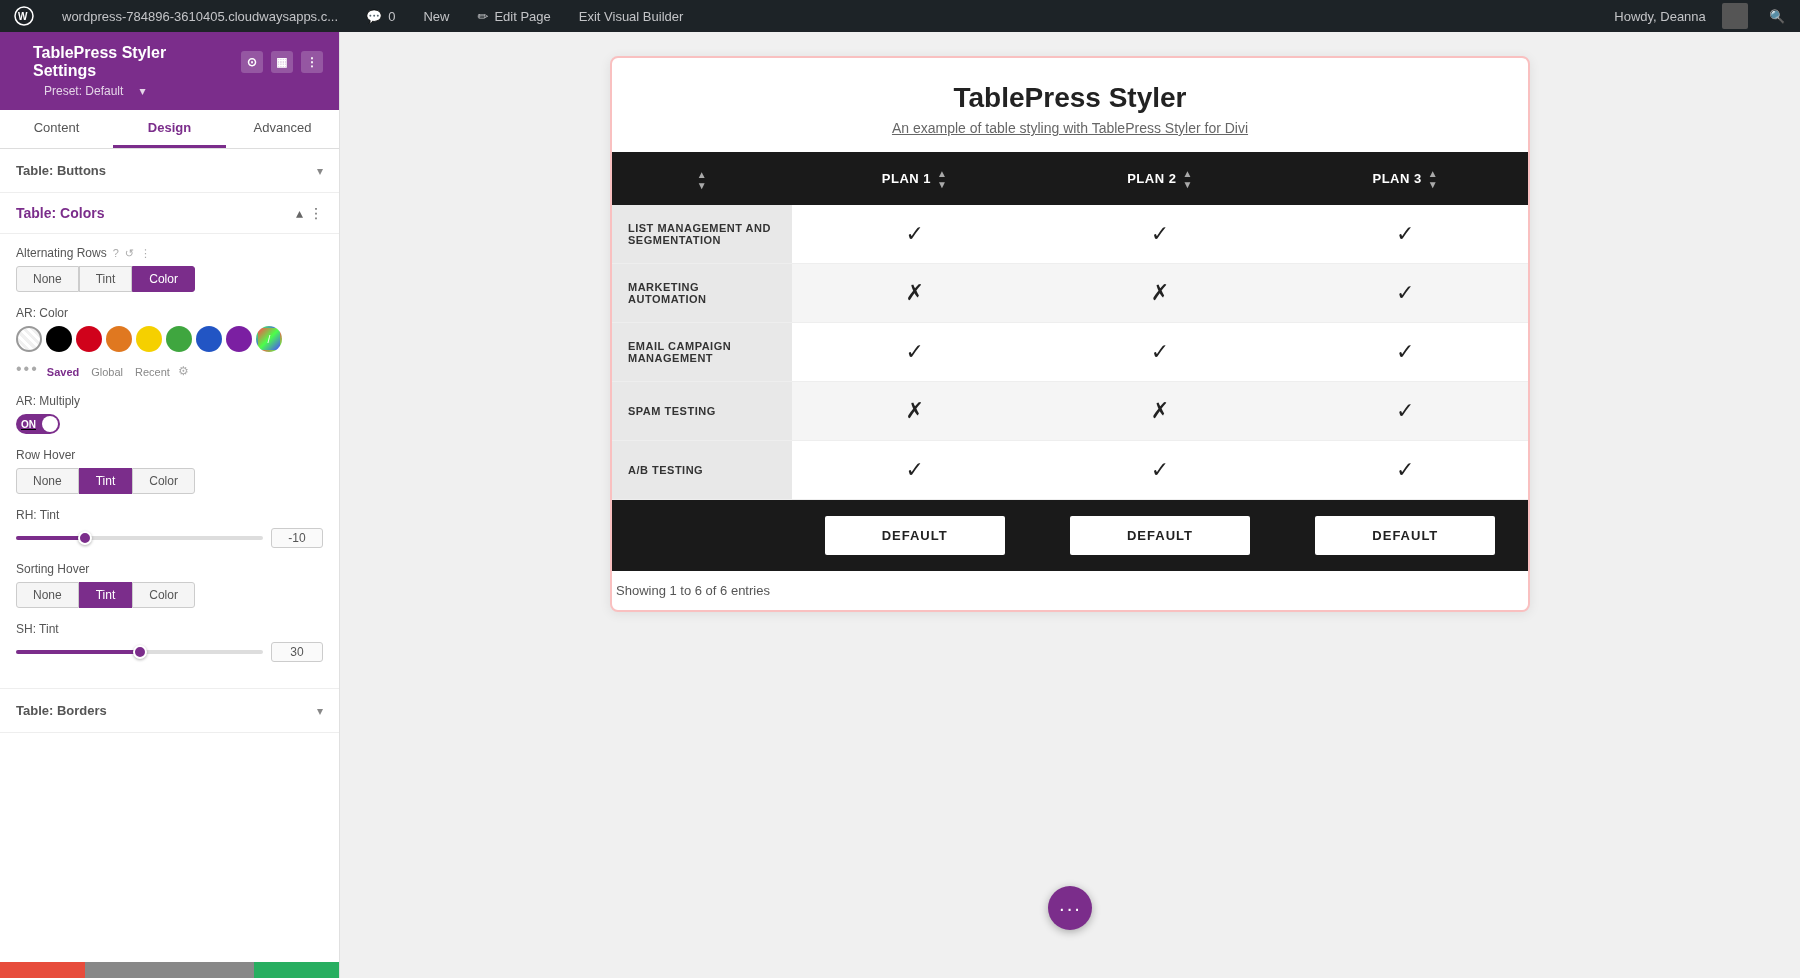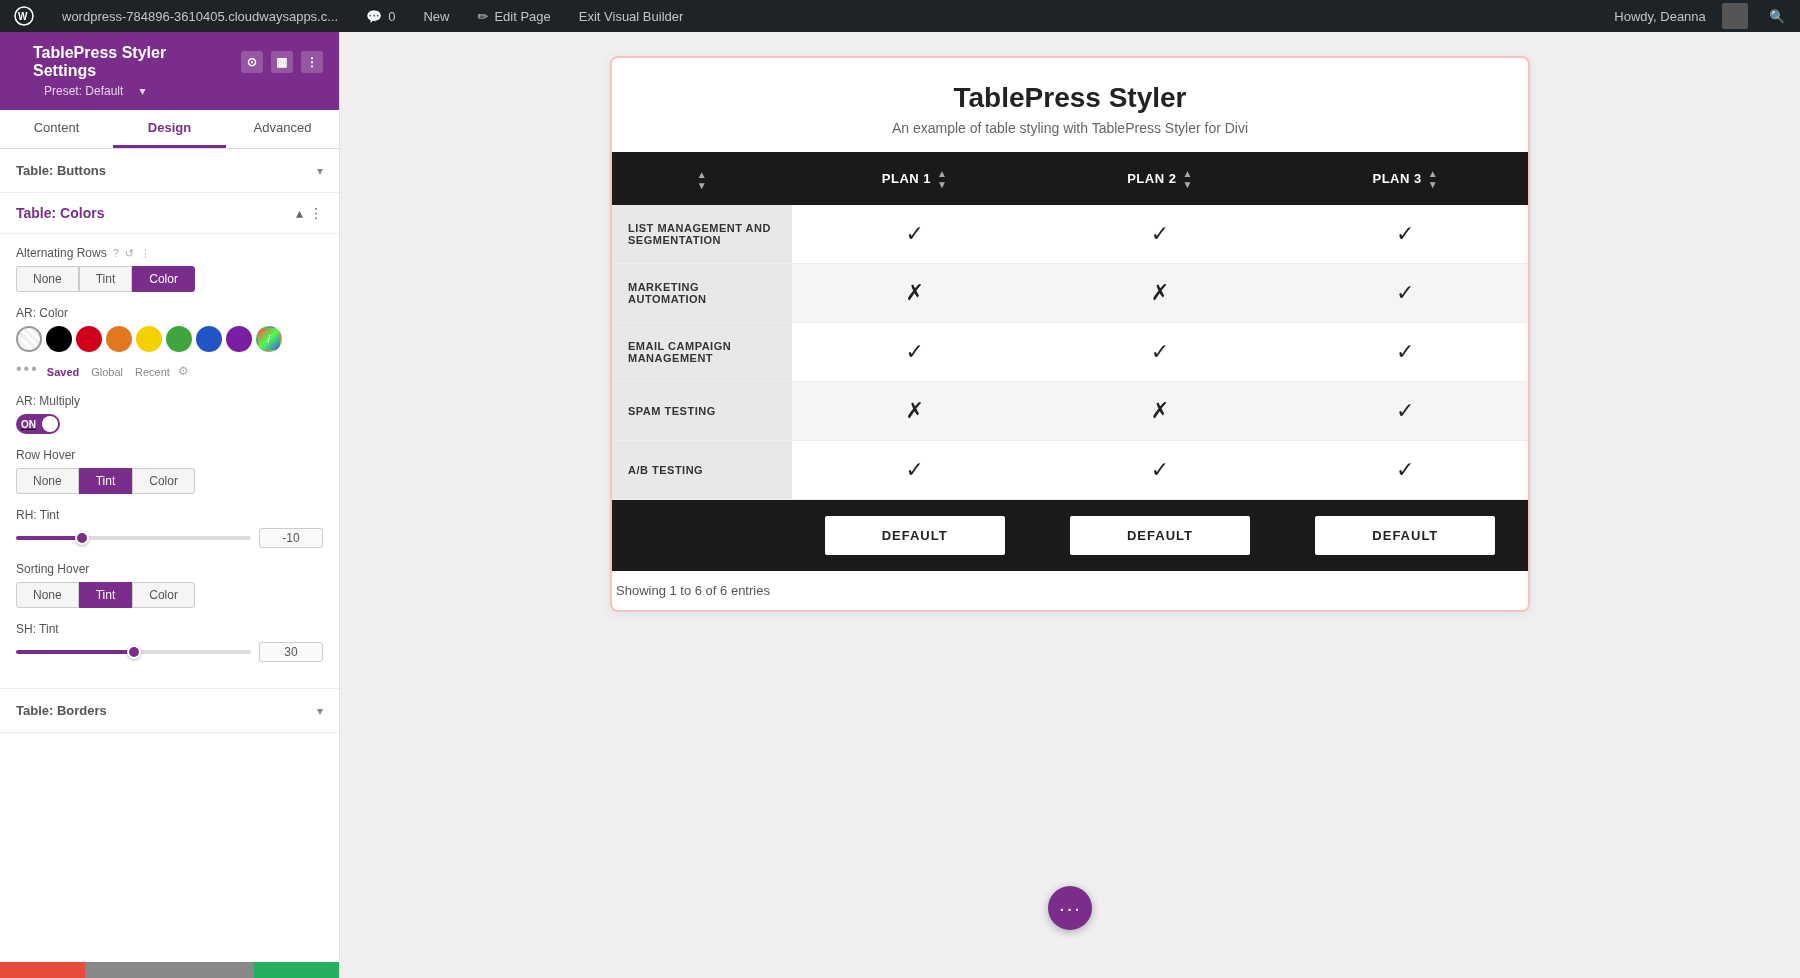--- a/index.html
+++ b/index.html
@@ -111,21 +111,21 @@
     .slider-track {
       flex: 1; height: 4px; background: #ddd; border-radius: 2px; position: relative; cursor: pointer;
     }
     .slider-fill { height: 100%; background: #7b2d8b; border-radius: 2px; }
     .slider-thumb {
       width: 14px; height: 14px; background: #7b2d8b; border-radius: 50%;
       position: absolute; top: -5px; cursor: grab; border: 2px solid #fff;
       box-shadow: 0 1px 3px rgba(0,0,0,0.3);
     }
     .slider-value {
-      width: 64px; text-align: center; font-size: 12px; color: #555;
+      width: 52px; text-align: center; font-size: 12px; color: #555;
       border: 1px solid #ccc; border-radius: 3px; padding: 2px 4px;
       background: #fafafa;
     }
 
     
     .sidebar-bottom {
       position: sticky; bottom: 0; display: flex; height: 48px; margin-top: auto;
     }
     .bottom-btn {
       flex: 1; display: flex; align-items: center; justify-content: center;
@@ -143,21 +143,21 @@
     }
 
     
     .table-container {
       background: #fff; border-radius: 8px; border: 2px solid #f9c0c0;
       width: 920px; overflow: hidden; box-shadow: 0 2px 12px rgba(0,0,0,0.08);
     }
 
     .table-title-area { padding: 24px 24px 16px; text-align: center; }
     .table-main-title { font-size: 28px; font-weight: 700; color: #222; }
-    .table-subtitle { font-size: 14px; color: #666; margin-top: 6px; }
+    .table-subtitle { font-size: 14px; color: #666; margin-top: 6px; text-decoration: underline; }
 
     
     .comparison-table { width: 100%; border-collapse: collapse; }
 
     .comparison-table thead tr {
       background: #1a1a1a; color: #fff;
     }
     .comparison-table thead th {
       padding: 14px 12px; text-align: center; font-size: 13px; font-weight: 600;
       letter-spacing: 0.5px;

